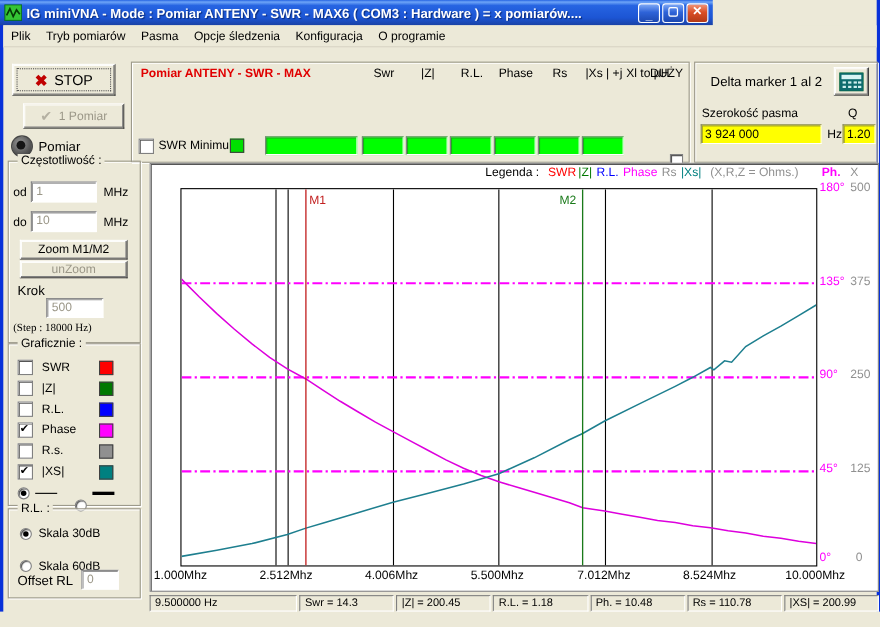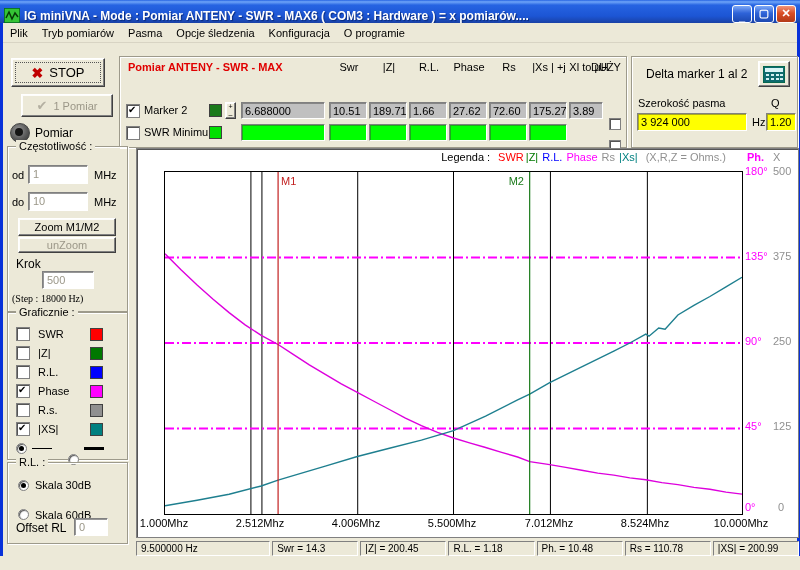--- a/index.html
+++ b/index.html
@@ -2,23 +2,23 @@
 <html><head>
 <meta charset="utf-8">
 <style>
   html,body{margin:0;padding:0;background:#000;}
   .screen{position:relative;width:800px;height:570px;overflow:hidden;
     font-family:"Liberation Sans",sans-serif;font-size:11px;color:#000;background:#ECE9D8;}
   .abs{position:absolute;}
   
   .window{position:absolute;left:0;top:0;width:800px;height:556px;
     border-left:3px solid #0831D9;border-right:3px solid #0831D9;box-sizing:border-box;background:#ECE9D8;}
-  .titlebar{position:absolute;left:-3px;top:0;width:800px;height:23px;
+  .titlebar{position:absolute;left:-3px;top:0;width:648px;height:23px;
     background:linear-gradient(180deg,#2664E2 0%,#6EA5F8 8%,#2664E2 22%,#1C55D4 70%,#1941A5 100%);
-    display:flex;align-items:flex-end;padding:0 4px;box-sizing:border-box;}
+    display:flex;align-items:center;padding:0 4px;box-sizing:border-box;}
   .title-text{color:#fff;font-weight:bold;font-size:12px;margin-left:4px;white-space:nowrap;
     text-shadow:1px 1px 1px #092B7C;flex:1;overflow:hidden;}
   .winbtn{width:20px;height:18px;margin-left:2px;border-radius:3px;border:1px solid #fff;
     box-sizing:border-box;color:#fff;font-size:11px;line-height:15px;text-align:center;font-weight:bold;}
   .winbtn.blue{background:linear-gradient(180deg,#7DA8F6,#2E63D8 45%,#1C48B0);}
   .winbtn.red{background:linear-gradient(180deg,#F09579,#DA4E26 45%,#B33A17);}
   .menubar{position:absolute;left:0;top:23px;width:794px;height:19px;background:#ECE9D8;
     display:flex;align-items:center;gap:0;border-bottom:1px solid #D8D4C4;}
   .menubar span{padding:2px 7px;}
   .client{position:absolute;left:0;top:42px;width:794px;height:514px;}
@@ -114,38 +114,20 @@
           <span class="hdr" style="width:40px;">|Z|</span>
           <span class="hdr" style="width:40px;">R.L.</span>
           <span class="hdr" style="width:40px;">Phase</span>
           <span class="hdr" style="width:40px;">Rs</span>
           <span class="hdr" style="width:40px;">|Xs | +j</span>
           <span class="hdr" style="width:40px;">Xl to µH</span>
         </div>
         <span class="abs hdr" style="left:464px;top:4px;width:44px;">DUŻY</span>
 
 
-        <div class="abs" style="left:6px;top:45px;width:500px;height:17px;">
-          <div class="cb abs on" style="left:0;top:2px;"></div>
-          <span class="abs" style="left:18px;top:2px;">Marker 2</span>
-          <div class="swatch abs" style="left: 83px; top: 2px; background-color: rgb(26, 122, 26);"></div>
-          <div class="spin abs raised" style="left:99px;top:0;">
-              <div>+</div>
-              <div>–</div>
-            </div>
-          <div class="cell abs" style="left: 115px; top: 0px; width: 84px; background-color: rgb(192, 192, 192);">6.688000</div>
-          <div class="cell abs" style="left: 203px; top: 0px; width: 38px; background-color: rgb(192, 192, 192);">10.51</div>
-          <div class="cell abs" style="left: 243px; top: 0px; width: 38px; background-color: rgb(192, 192, 192);">189.71</div>
-          <div class="cell abs" style="left: 283px; top: 0px; width: 38px; background-color: rgb(192, 192, 192);">1.66</div>
-          <div class="cell abs" style="left: 323px; top: 0px; width: 38px; background-color: rgb(192, 192, 192);">27.62</div>
-          <div class="cell abs" style="left: 363px; top: 0px; width: 38px; background-color: rgb(192, 192, 192);">72.60</div>
-          <div class="cell abs" style="left: 403px; top: 0px; width: 38px; background-color: rgb(192, 192, 192);">175.27</div>
-          <div class="cell abs" style="left: 443px; top: 0px; width: 34px; background-color: rgb(192, 192, 192);">3.89</div>
-          <div class="cb small abs" style="left:483px;top:2px;"></div>
-        </div>
 
         <div class="abs" style="left:6px;top:67px;width:500px;height:17px;">
           <div class="cb abs" style="left:0;top:2px;"></div>
           <span class="abs" style="left:18px;top:2px;">SWR Minimu</span>
           <div class="swatch abs" style="left: 83px; top: 2px; background-color: rgb(0, 224, 0);"></div>
           <div class="cell abs" style="left: 115px; top: 0px; width: 84px; background-color: rgb(0, 255, 0);"></div>
           <div class="cell abs" style="left: 203px; top: 0px; width: 38px; background-color: rgb(0, 255, 0);"></div>
           <div class="cell abs" style="left: 243px; top: 0px; width: 38px; background-color: rgb(0, 255, 0);"></div>
           <div class="cell abs" style="left: 283px; top: 0px; width: 38px; background-color: rgb(0, 255, 0);"></div>
           <div class="cell abs" style="left: 323px; top: 0px; width: 38px; background-color: rgb(0, 255, 0);"></div>

